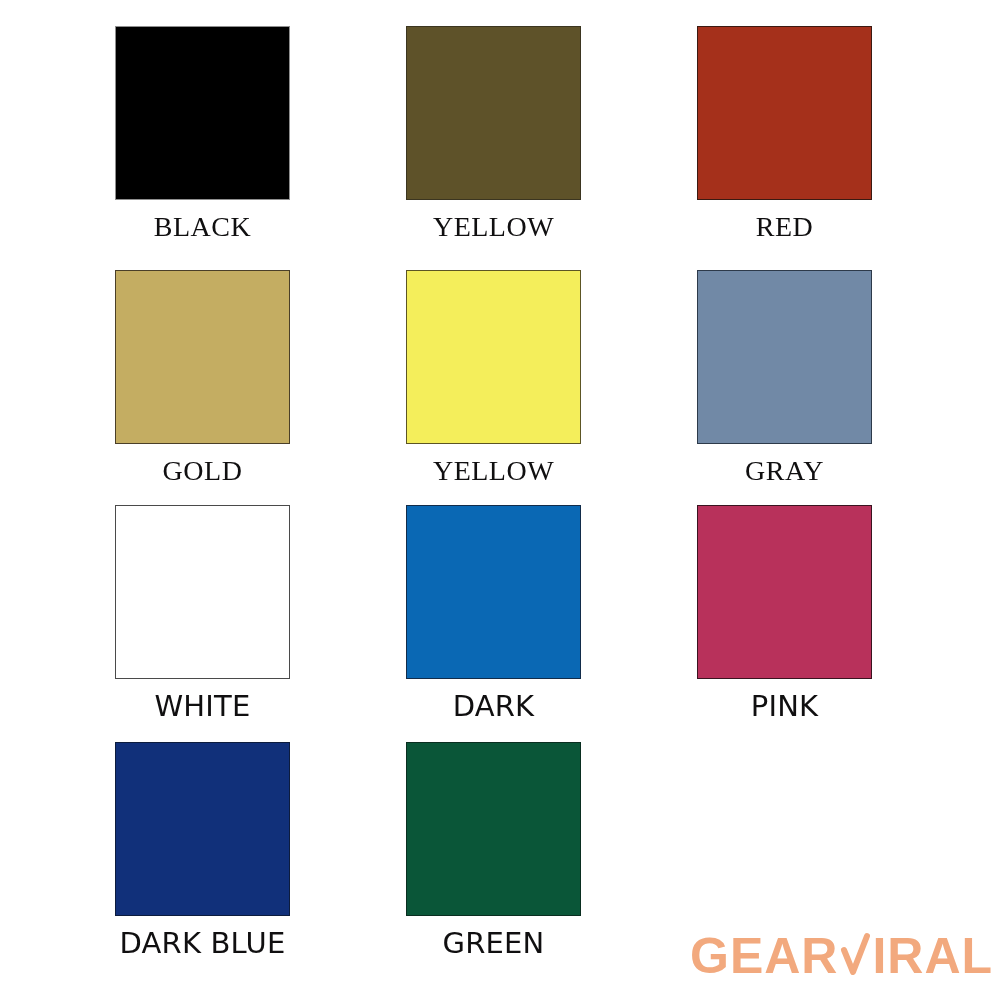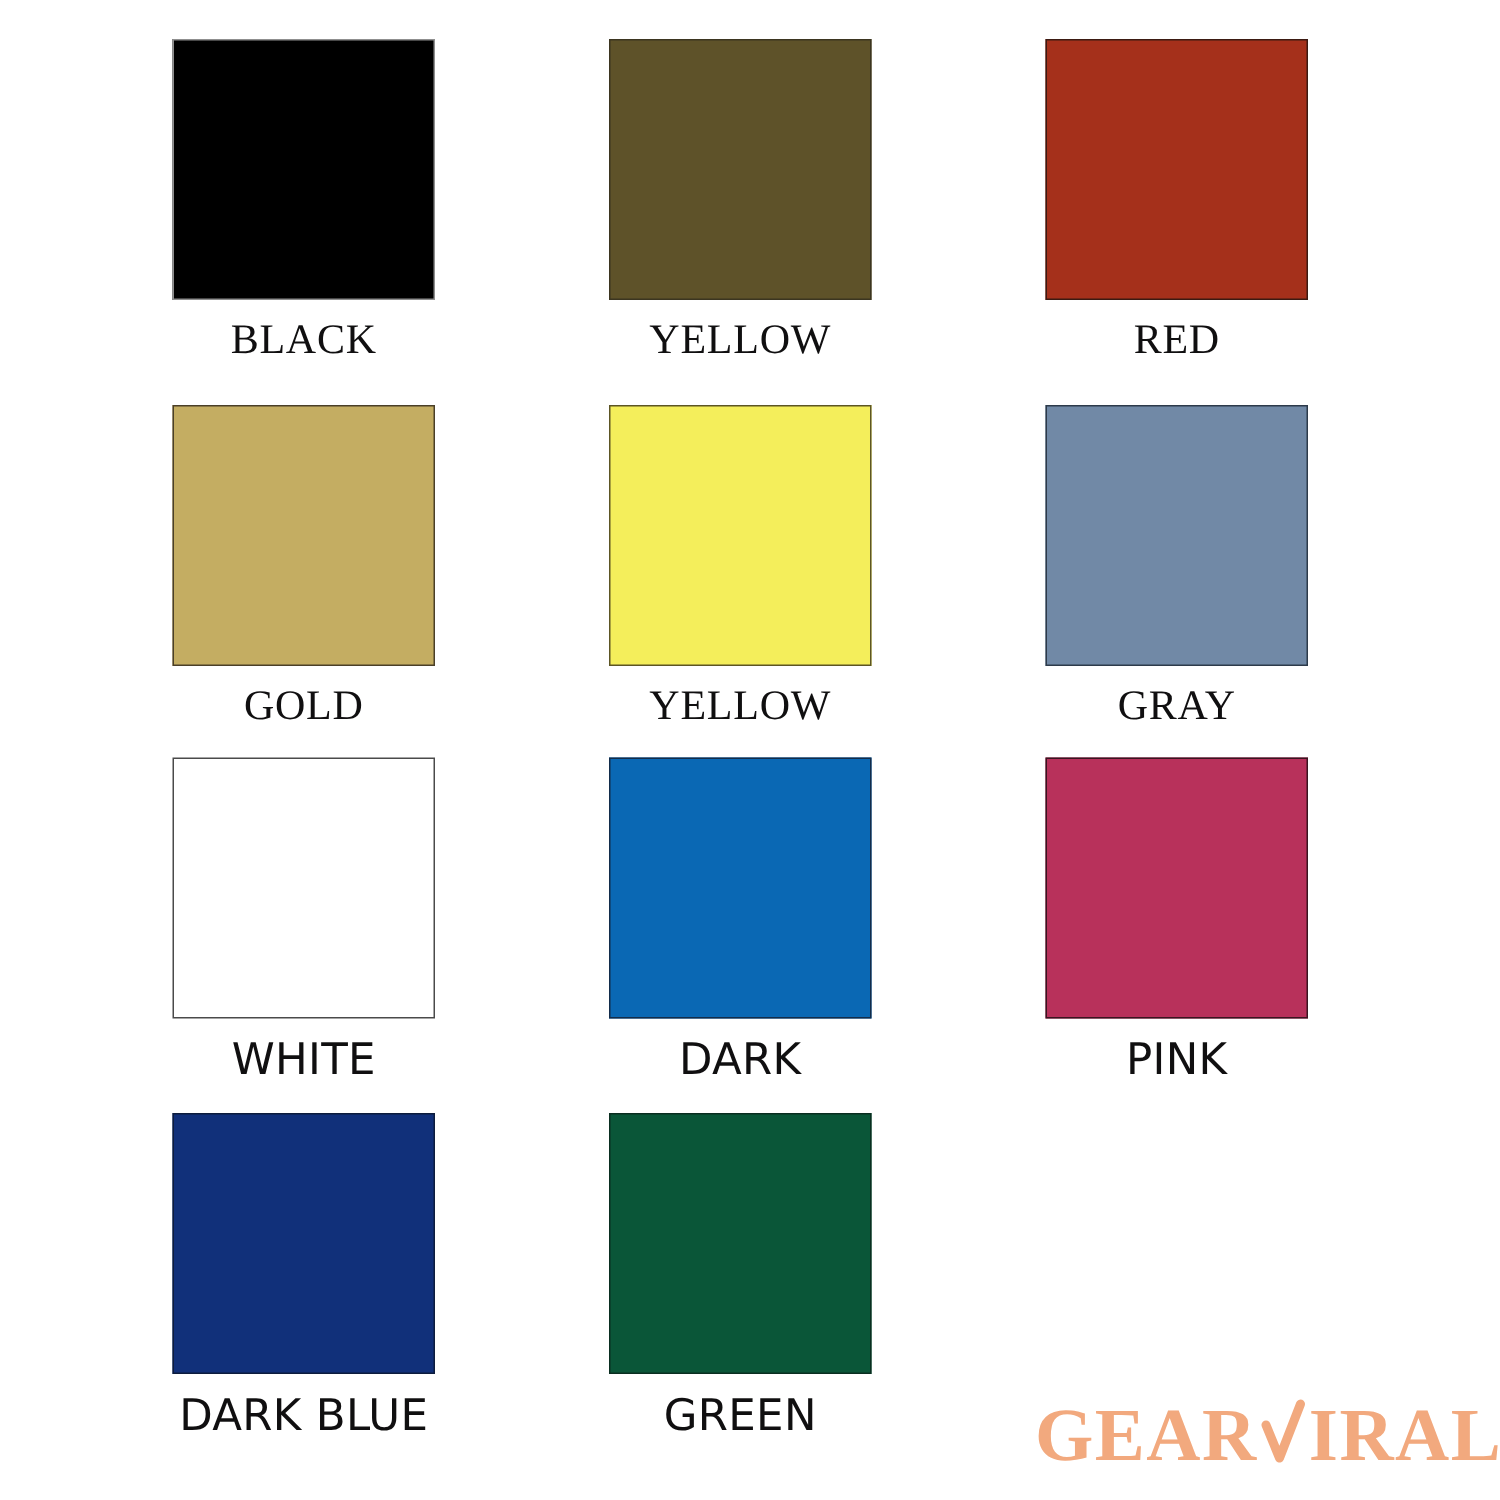--- a/index.html
+++ b/index.html
@@ -80,21 +80,21 @@
   }
   #watermark-text {
     position: absolute;
     left: 0;
     top: 0;
     width: 300px;
     height: 62px;
     display: flex;
     align-items: center;
     justify-content: flex-start;
-    font-family: Liberation Serif, serif;
+    font-family: Liberation Sans, sans-serif;
     font-weight: bold;
     font-size: 50px;
     letter-spacing: 1px;
     color: #f2a97e;
     white-space: nowrap;
   }
   .wm-part { display: inline-block; }
   .wm-check {
     display: inline-block;
     width: 34px;

